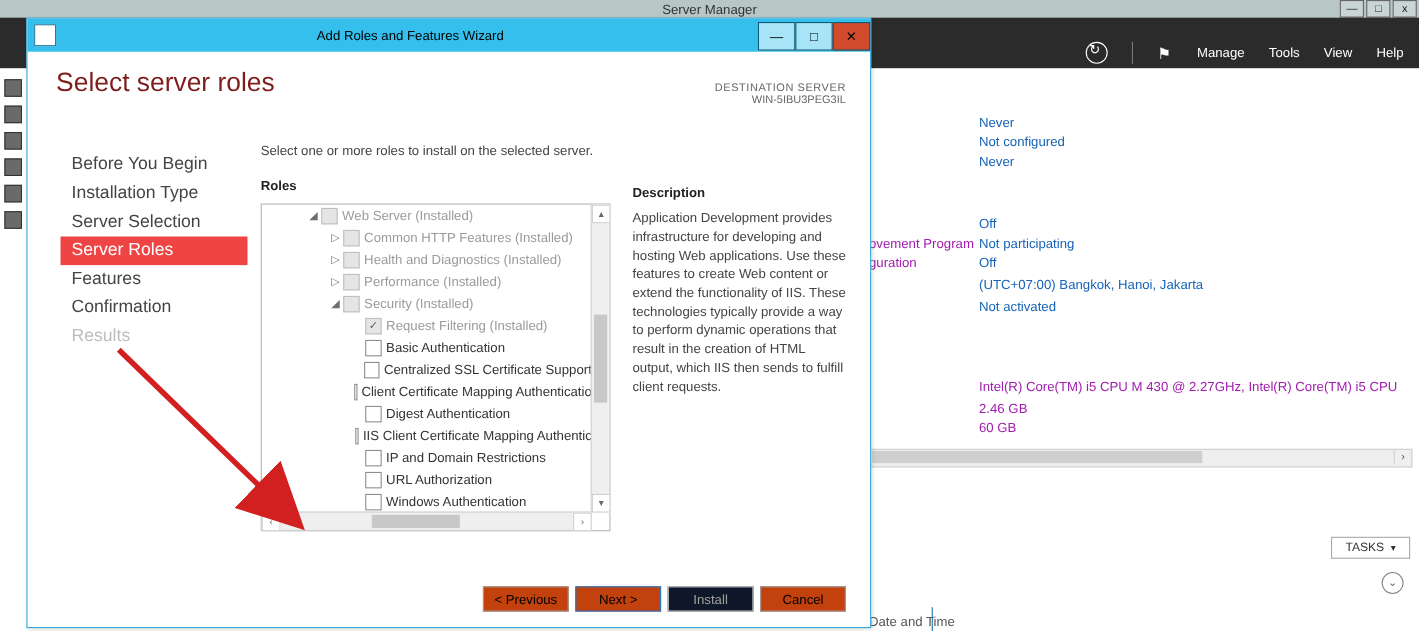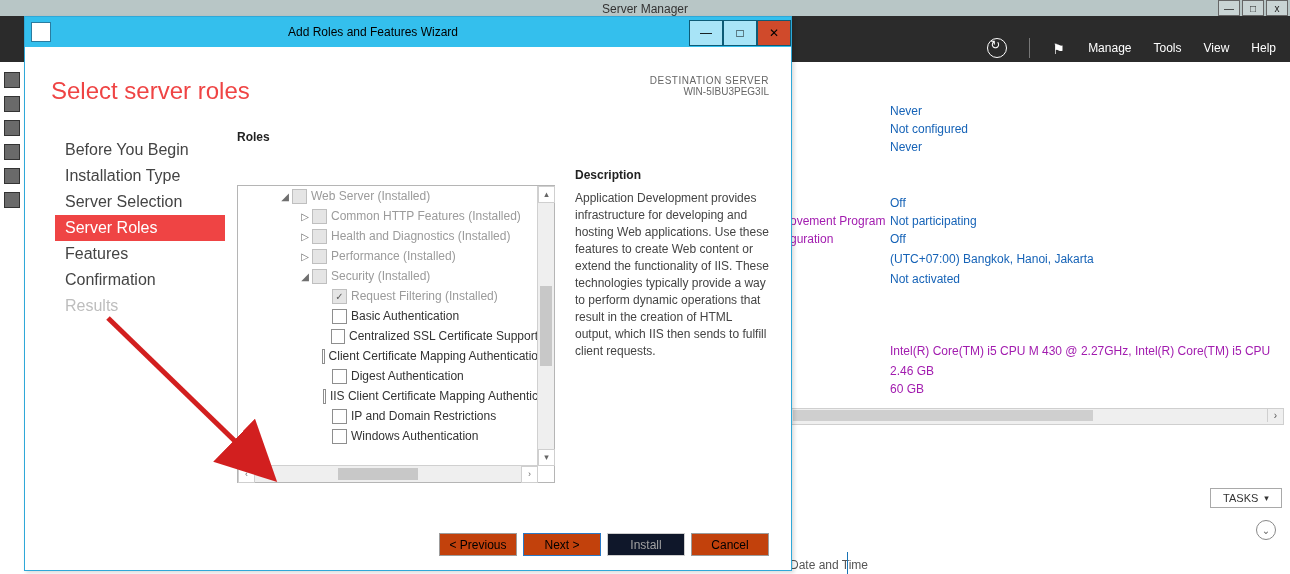--- a/index.html
+++ b/index.html
@@ -32,32 +32,32 @@
   .chev-circle{position:absolute;right:8px;top:450px;width:18px;height:18px;border:1px solid #888;border-radius:50%;display:flex;align-items:center;justify-content:center;font-size:10px;color:#666;cursor:pointer}
   
   .wizard{position:absolute;left:24px;top:16px;width:766px;height:553px;background:#fff;border:1px solid #2fa8d8;box-shadow:2px 2px 4px rgba(0,0,0,.15)}
   .wiz-title{position:absolute;left:0;right:0;top:0;height:30px;background:#34bfed;color:#000;display:flex;align-items:center}
   .wiz-title .icon{width:18px;height:18px;margin:0 6px;background:#fff;border:1px solid #2a7ca0}
   .wiz-title .ttl{flex:1;text-align:center;font-size:12px;color:#000}
   .wiz-ctrls{display:flex}
   .wiz-ctrls div{width:32px;height:24px;border:1px solid #0d5b76;display:flex;align-items:center;justify-content:center;margin-top:2px;cursor:pointer}
   .wiz-ctrls .min,.wiz-ctrls .max{background:#a8e4f7}
   .wiz-ctrls .close{background:#d04a2b;color:#000}
-  .wiz-head{position:absolute;left:26px;top:60px;font-size:24px;font-weight:300;color:#ef4444}
+  .wiz-head{position:absolute;left:26px;top:45px;font-size:24px;font-weight:300;color:#7f1d1d}
   .dest{position:absolute;right:22px;top:58px;text-align:right;font-size:10px;color:#666}
   .dest .l1{letter-spacing:.5px}
   
   .nav{position:absolute;left:30px;top:120px;width:170px}
   .nav div{padding:4px 8px 4px 10px;font-size:16px;color:#444;cursor:pointer}
   .nav .sel{background:#ef4444;color:#fff}
   .nav .dim{color:#bdbdbd;cursor:default}
   
   .main{position:absolute;left:212px;top:113px;right:22px}
   .instr{font-size:12px;color:#444}
-  .sub-h{font-weight:bold;font-size:12px;}
+  .sub-h{font-weight:bold;font-size:12px;margin-top:18px}
   .roles-box{position:absolute;left:0;top:55px;width:316px;height:296px;border:1px solid #b5b5b5}
   .roles-inner{position:absolute;left:0;right:16px;top:0;bottom:16px;overflow:hidden}
   .role-row{display:flex;align-items:center;height:20px;font-size:12px;white-space:nowrap}.ind-2{padding-left:42px}.ind-3{padding-left:62px}.ind-4{padding-left:82px}
   .tri{width:10px;text-align:center;color:#6f6f6f;font-size:10px;cursor:pointer}
   .tri.open::before{content:"◢"}.tri.closed::before{content:"▷"}.tri.none::before{content:""}
   .cb{width:13px;height:13px;border:1px solid #8e8e8e;margin:0 4px 0 2px;display:inline-flex;align-items:center;justify-content:center;font-size:10px;background:#fff;cursor:pointer}
   .cb.grey{background:#e5e5e5;border-color:#bfbfbf}
   .cb.chk::after{content:"✓";color:#5b5b5b}
   .rtext{color:#333}
   .rtext.grey{color:#9b9b9b}
@@ -158,20 +158,21 @@
     <div>Before You Begin</div>
     <div>Installation Type</div>
     <div>Server Selection</div>
     <div class="sel">Server Roles</div>
     <div>Features</div>
     <div>Confirmation</div>
     <div class="dim">Results</div>
   </div>
 
   <div class="main">
+    <div class="instr">Select one or more roles to install on the selected server.</div>
     <div class="sub-h">Roles</div>
 
     <div class="roles-box">
       <div class="roles-inner">
         <div class="role-row ind-2">
             <span class="tri open"></span>
             <span class="cb grey"></span>
             <span class="rtext grey">Web Server (Installed)</span>
           </div>
         <div class="role-row ind-3">
@@ -221,20 +222,25 @@
           </div>
         <div class="role-row ind-4">
             <span class="tri none"></span>
             <span class="cb"></span>
             <span class="rtext">IIS Client Certificate Mapping Authentic</span>
           </div>
         <div class="role-row ind-4">
             <span class="tri none"></span>
             <span class="cb"></span>
             <span class="rtext">IP and Domain Restrictions</span>
+          </div>
+        <div class="role-row ind-4">
+            <span class="tri none"></span>
+            <span class="cb"></span>
+            <span class="rtext">URL Authorization</span>
           </div>
         <div class="role-row ind-4">
             <span class="tri none"></span>
             <span class="cb"></span>
             <span class="rtext">Windows Authentication</span>
           </div>
 
       </div>
       <div class="vscroll">
         <div class="btn up">▴</div>

